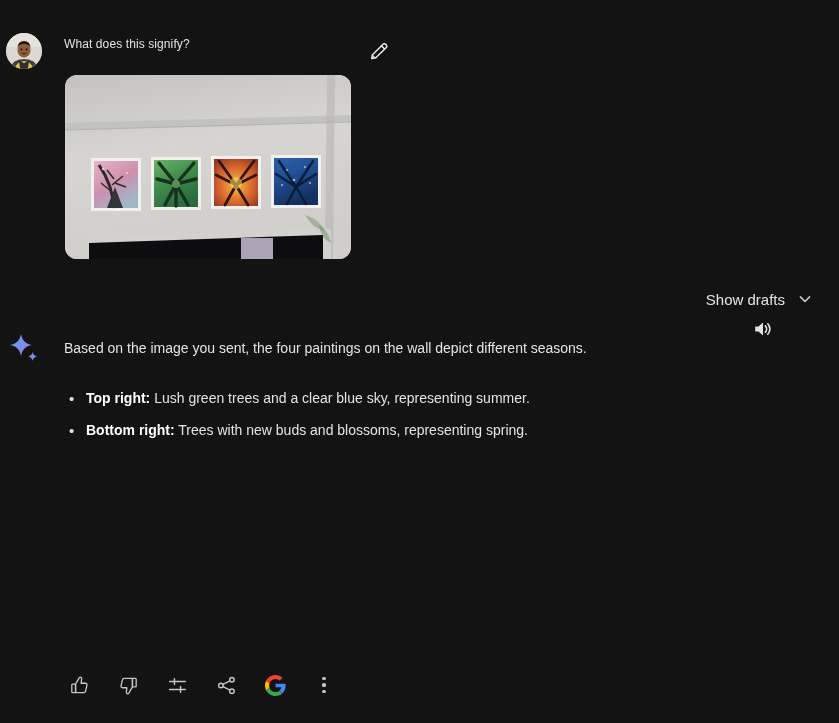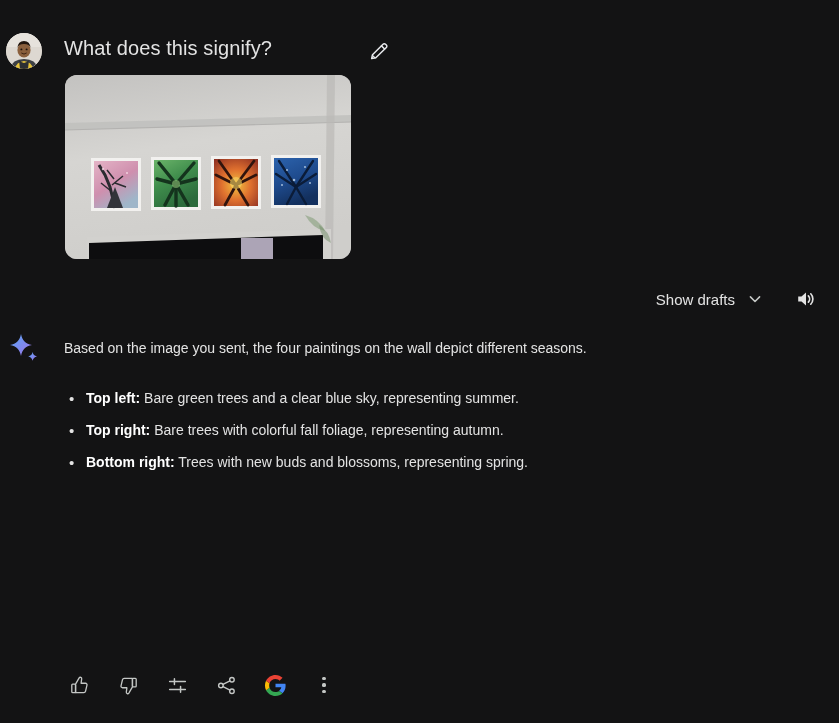--- a/index.html
+++ b/index.html
@@ -17,21 +17,21 @@
     width: 839px; height: 44px;
   }
   .avatar {
     position: absolute; left: 6px; top: 5px;
     width: 36px; height: 36px; border-radius: 50%;
     overflow: hidden; background: #d9d4cd;
   }
   .avatar svg { display: block; width: 36px; height: 36px; }
   .prompt-text {
     position: absolute; left: 64px; top: 9px;
-    font-size: 20px; color: #e3e3e3; letter-spacing: .1px;
+    font-size: 12px; color: #e3e3e3; letter-spacing: .1px;
     white-space: nowrap;
   }
   .edit-btn {
     position: absolute; left: 364px; top: 36px;
     width: 30px; height: 30px;
     display: flex; align-items: center; justify-content: center;
     border-radius: 50%; cursor: pointer;
   }
 
   
@@ -39,21 +39,21 @@
     position: absolute; left: 65px; top: 75px;
     width: 286px; height: 184px;
     border-radius: 12px; overflow: hidden;
     background: #b7b6b4;
   }
   .thumb svg { display: block; width: 286px; height: 184px; }
 
   
   .drafts-bar {
     position: absolute; right: 18px; top: 284px;
-    display: flex; align-items: center; gap: 14px;
+    display: flex; align-items: center;  flex-direction: column;
   }
   .drafts-btn {
     display: flex; align-items: center; gap: 10px;
     padding: 5px 6px; border-radius: 16px; cursor: pointer;
   }
   .drafts-label { font-size: 15px; color: #e3e3e3; white-space: nowrap; }
   .speaker-btn {
     width: 30px; height: 30px; display: flex;
     align-items: center; justify-content: center;
     border-radius: 50%; cursor: pointer; margin-left: 6px;
@@ -271,24 +271,21 @@
       <path d="M13 2 C14.2 8.4 17.6 11.8 24 13 C17.6 14.2 14.2 17.6 13 24 C11.8 17.6 8.4 14.2 2 13 C8.4 11.8 11.8 8.4 13 2 Z" fill="url(#sp)"></path>
       <path d="M24.6 20 C25.1 22.6 26.4 23.9 29 24.4 C26.4 24.9 25.1 26.2 24.6 28.8 C24.1 26.2 22.8 24.9 20.2 24.4 C22.8 23.9 24.1 22.6 24.6 20 Z" fill="url(#sp)"></path>
     </svg>
   </div>
 
   <div class="response">
     <p>Based on the image you sent, the four paintings on the wall depict different seasons.</p>
     <div class="para-gap"></div>
     <ul class="bullets">
       <li>
-        <strong>Top left:</strong><span> Bare green trees and a clear blue sky, representing summer.</span>
-      </li>
-      <li>
-        <strong>Top right:</strong><span> Bare trees with colorful fall foliage, representing autumn.</span>
+        <strong>Top right:</strong><span> Lush green trees and a clear blue sky, representing summer.</span>
       </li>
       <li>
         <strong>Bottom right:</strong><span> Trees with new buds and blossoms, representing spring.</span>
       </li>
     </ul>
     <div class="para-gap"></div>
   </div>
 
   <div class="actions">
 

